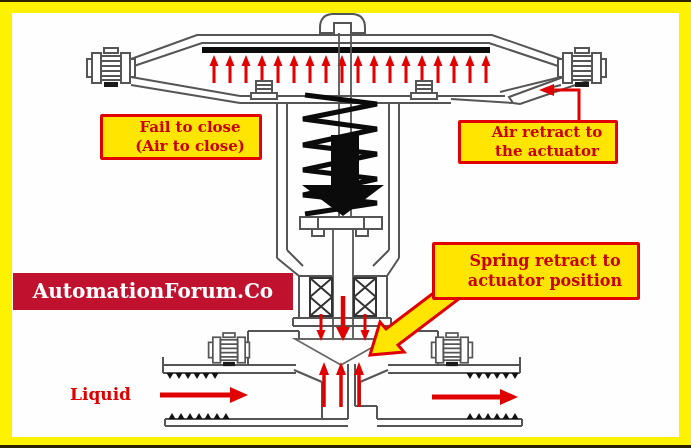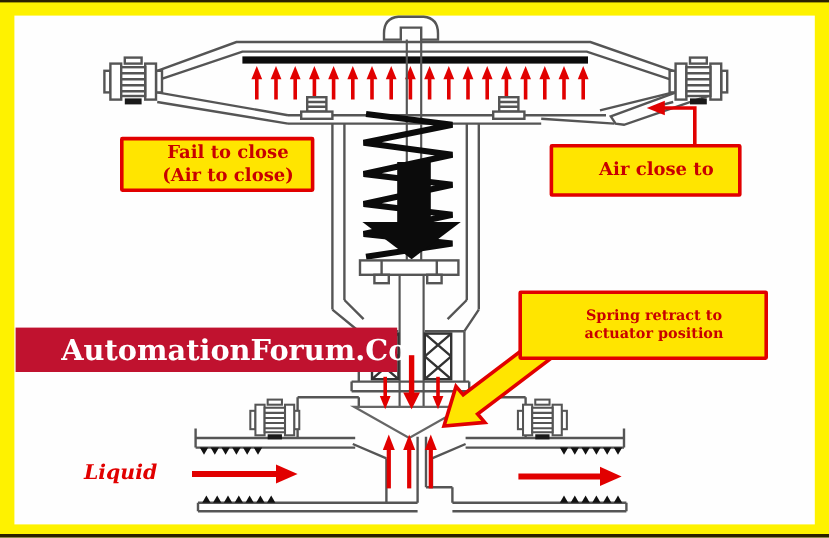--- a/index.html
+++ b/index.html
@@ -10,26 +10,26 @@
   }
   .panel{position:absolute;left:12px;top:11px;width:667px;height:424px;background:#FEFEFE;}
   svg.diagram{position:absolute;left:0;top:0;}
   .lbl{
     position:absolute;background:#FFE500;border:3px solid #E10000;border-radius:2px;
     color:#C80000;font-weight:700;font-size:15px;line-height:1.27;text-align:center;
     display:flex;flex-direction:column;justify-content:center;box-sizing:border-box;padding-left:18px;
   }
   #lbl-fail{left:100px;top:112px;width:162px;height:46px;}
   #lbl-air{left:458px;top:118px;width:160px;height:44px;}
-  #lbl-spring{left:432px;top:240px;width:208px;height:58px;font-size:12px;line-height:1.22;}
+  #lbl-spring{left:432px;top:240px;width:208px;height:58px;font-size:16px;line-height:1.22;}
   .watermark{
     position:absolute;left:13px;top:271px;width:280px;height:37px;background:#C0122F;
-    color:#fff;font-weight:700;font-size:24px;line-height:37px;text-align:center;white-space:nowrap;padding-left:38px;
+    color:#fff;font-weight:700;font-size:20px;line-height:37px;text-align:center;white-space:nowrap;
   }
-  .liquid{position:absolute;left:70px;top:382px;color:#E10000;font-weight:700;font-size:17px;font-style:italic;}
+  .liquid{position:absolute;left:70px;top:382px;color:#E10000;font-weight:700;font-size:17px;}
 </style>
 </head>
 <body>
 
 <div class="frame">
   <div class="panel"></div>
 
   <svg class="diagram" width="691" height="448" viewBox="0 0 691 448">
     <defs>
       <g id="clamp-bolt" stroke="#555" stroke-width="2" fill="#fff">
@@ -222,21 +222,22 @@
     </g>
 
     <polygon points="452,277 386,327 380,320 370,353 404,350 398,343 464,293" fill="#FFE500" stroke="#E10000" stroke-width="3"></polygon>
   </svg>
 
   <div class="lbl" id="lbl-fail">
     <span>Fail to close</span>
     <span>(Air to close)</span>
   </div>
   <div class="lbl" id="lbl-air">
-    <span>Air close to</span>
+    <span>Air retract to</span>
+    <span>the actuator</span>
   </div>
   <div class="lbl" id="lbl-spring">
     <span>Spring retract to</span>
     <span>actuator position</span>
   </div>
   <div class="watermark">AutomationForum.Co</div>
   <div class="liquid">Liquid</div>
 </div>
 
 </body></html>

